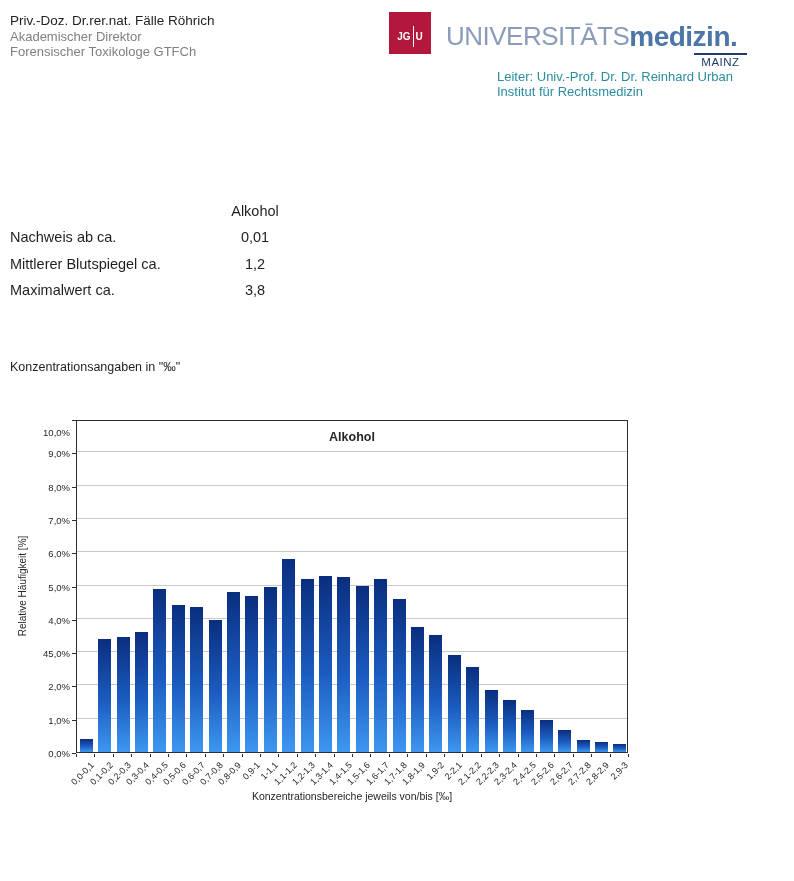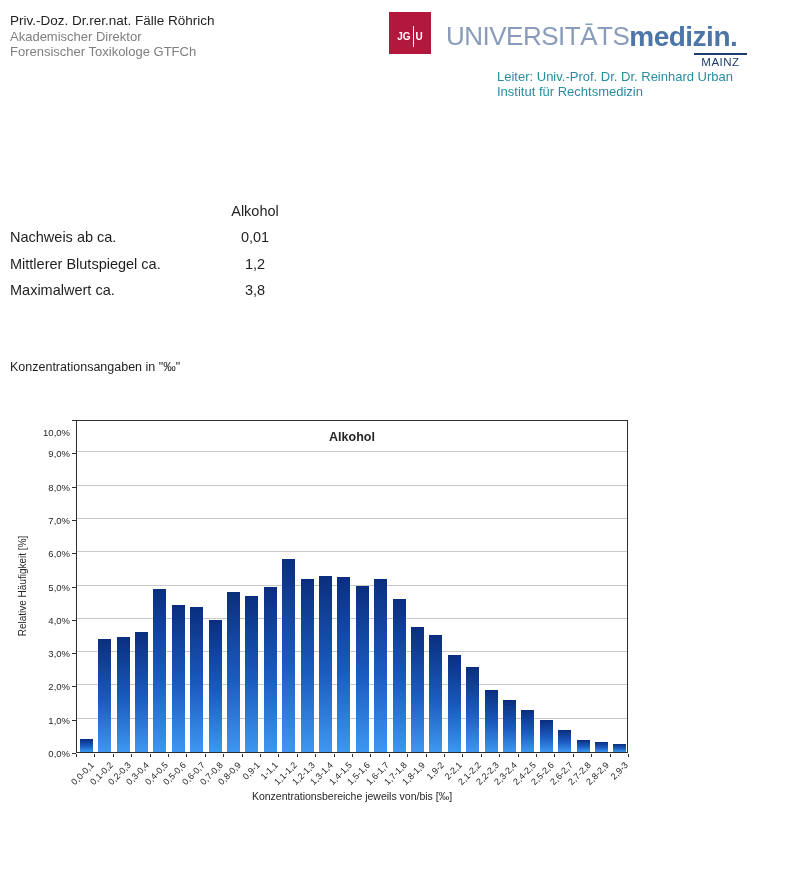--- a/index.html
+++ b/index.html
@@ -148,21 +148,21 @@
         <div class="bar" title="2,8-2,9: 0,3%" style="left: 517.9px; height: 9.99px;"></div>
         <div class="bar" title="2,9-3: 0,25%" style="left: 536.3px; height: 8.325px;"></div>
       </div>
     <div class="xaxis-title">Konzentrationsbereiche jeweils von/bis  [‰]</div>
   <div class="ylab" style="left: 4px; top: 333px;">0,0%</div>
       <div class="ytick" style="left: 72px; top: 338px;"></div>
       <div class="ylab" style="left: 4px; top: 299.7px;">1,0%</div>
       <div class="ytick" style="left: 72px; top: 304.7px;"></div>
       <div class="ylab" style="left: 4px; top: 266.4px;">2,0%</div>
       <div class="ytick" style="left: 72px; top: 271.4px;"></div>
-      <div class="ylab" style="left: 4px; top: 233.1px;">3,0%</div>
+      <div class="ylab" style="left: 4px; top: 233.1px;">45,0%</div>
       <div class="ytick" style="left: 72px; top: 238.1px;"></div>
       <div class="ylab" style="left: 4px; top: 199.8px;">4,0%</div>
       <div class="ytick" style="left: 72px; top: 204.8px;"></div>
       <div class="ylab" style="left: 4px; top: 166.5px;">5,0%</div>
       <div class="ytick" style="left: 72px; top: 171.5px;"></div>
       <div class="ylab" style="left: 4px; top: 133.2px;">6,0%</div>
       <div class="ytick" style="left: 72px; top: 138.2px;"></div>
       <div class="ylab" style="left: 4px; top: 99.9px;">7,0%</div>
       <div class="ytick" style="left: 72px; top: 104.9px;"></div>
       <div class="ylab" style="left: 4px; top: 66.6px;">8,0%</div>

